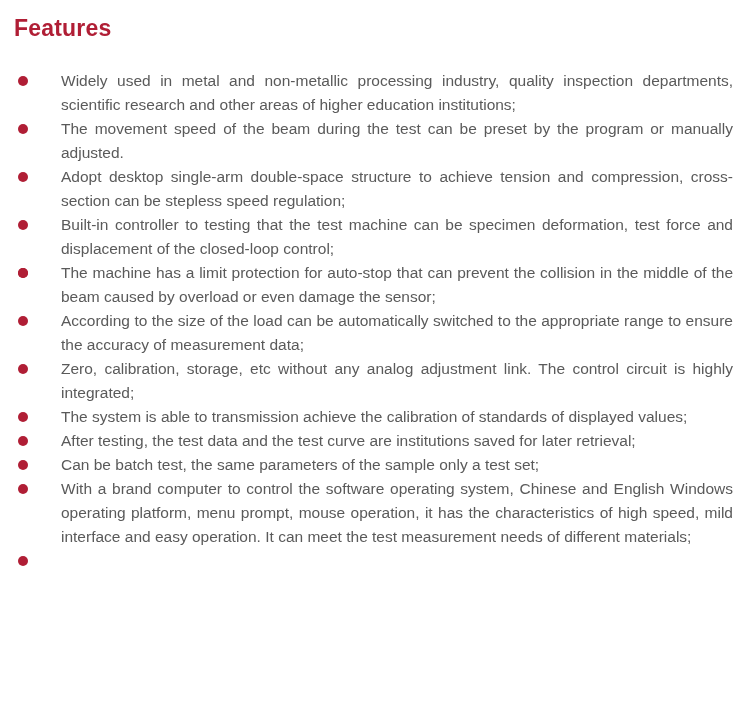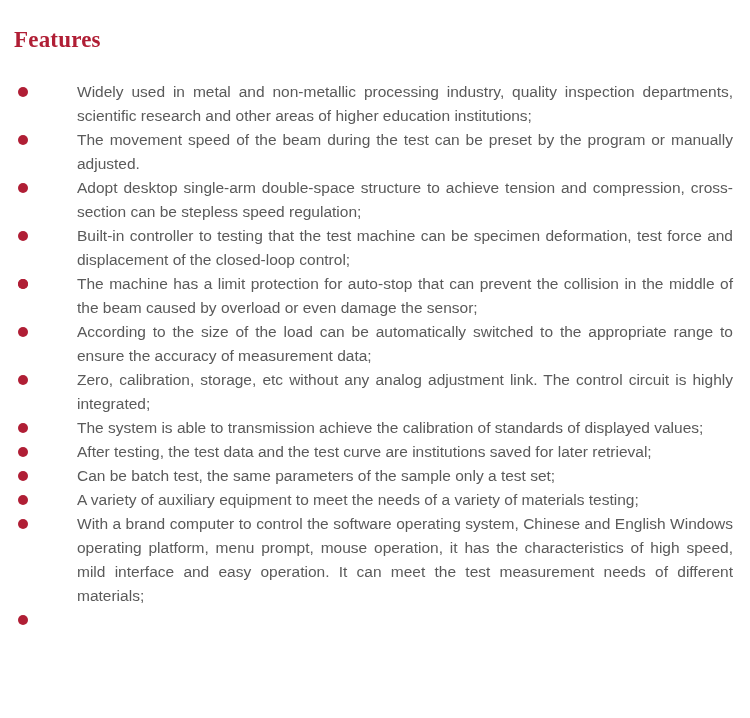--- a/index.html
+++ b/index.html
@@ -6,36 +6,36 @@
   * { box-sizing:border-box; }
   html, body { margin:0; padding:0; }
   body {
     width:750px;
     height:718px;
     background:var(--page-bg);
     font-family:"Liberation Sans", sans-serif;
     overflow:hidden;
   }
   .section-title {
-    font-family:Liberation Serif, serif;
+    font-family:Liberation Sans, sans-serif;
     font-weight:700;
     font-size:23px;
     line-height:27px;
     color:var(--accent);
-    margin:26px 0 0 14px;
+    margin:15px 0 0 14px;
     letter-spacing:0.2px;
   }
   .features-list {
     list-style:none;
     margin:27px 0 0 0;
     padding:0;
   }
   .feature-item {
     position:relative;
-    padding:0 17px 0 77px;
+    padding:0 17px 0 61px;
     font-size:15.5px;
     line-height:24px;
     color:var(--text);
     text-align:justify;
     text-justify:inter-word;
   }
   .bullet-dot {
     position:absolute;
     left:18px;
     top:7px;
@@ -56,17 +56,16 @@
       <li class="feature-item"><span class="bullet-dot"></span><span class="feature-text">The movement speed of the beam during the test can be preset by the program or manually adjusted.</span></li>
       <li class="feature-item"><span class="bullet-dot"></span><span class="feature-text">Adopt desktop single-arm double-space structure to achieve tension and compression, cross-section can be stepless speed regulation;</span></li>
       <li class="feature-item"><span class="bullet-dot"></span><span class="feature-text">Built-in controller to testing that the test machine can be specimen deformation, test force and displacement of the closed-loop control;</span></li>
       <li class="feature-item"><span class="bullet-dot"></span></li>
       <li class="feature-item"><span class="bullet-dot"></span><span class="feature-text">The machine has a limit protection for auto-stop that can prevent the collision in the middle of the beam caused by overload or even damage the sensor;</span></li>
       <li class="feature-item"><span class="bullet-dot"></span><span class="feature-text">According to the size of the load can be automatically switched to the appropriate range to ensure the accuracy of measurement data;</span></li>
       <li class="feature-item"><span class="bullet-dot"></span><span class="feature-text">Zero, calibration, storage, etc without any analog adjustment link. The control circuit is highly integrated;</span></li>
       <li class="feature-item"><span class="bullet-dot"></span><span class="feature-text">The system is able to transmission achieve the calibration of standards of displayed values;</span></li>
       <li class="feature-item"><span class="bullet-dot"></span><span class="feature-text">After testing, the test data and the test curve are institutions saved for later retrieval;</span></li>
       <li class="feature-item"><span class="bullet-dot"></span><span class="feature-text">Can be batch test, the same parameters of the sample only a test set;</span></li>
-      <li class="feature-item"><span class="bullet-dot"></span><span class="feature-text">A variety of auxiliary equipment to meet the needs of a variety of materials testing;</span></li>
       <li class="feature-item"><span class="bullet-dot"></span><span class="feature-text">With a brand computer to control the software operating system, Chinese and English Windows operating platform, menu prompt, mouse operation, it has the characteristics of high speed, mild interface and easy operation. It can meet the test measurement needs of different materials;</span></li>
       <li class="feature-item"><span class="bullet-dot"></span></li>
     </ul>
 </div>
 
 </body></html>

